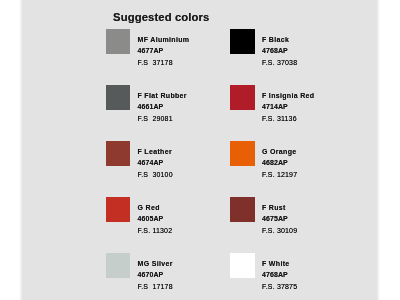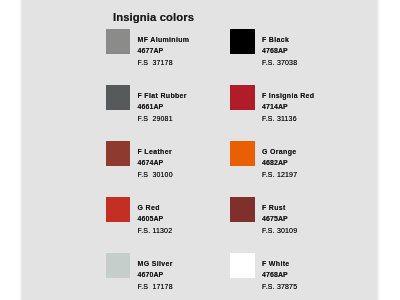--- a/index.html
+++ b/index.html
@@ -38,21 +38,21 @@
   .cd{top:18.1px;font-size:7px;font-weight:bold;color:#131313;letter-spacing:0.1px;
        text-shadow:0 0 0.3px rgba(19,19,19,0.6);}
   .fs{top:29.5px;font-size:7px;color:#111111;letter-spacing:0.18px;
        text-shadow:0 0 0.45px rgba(17,17,17,0.85);}
 </style>
 </head>
 <body style="background-color: rgb(255, 255, 255);">
 
 <div id="panel" style="background-color: rgb(227, 227, 227);"></div>
 
-<div id="title" style="color: rgb(26, 26, 26);">Insignia colors</div>
+<div id="title" style="color: rgb(26, 26, 26);">Suggested colors</div>
 
 <div id="grid">
 
   <div class="entry c0 r0">
     <div class="sw" style="background-color: rgb(139, 140, 137);"></div>
     <div class="tx nm">MF Aluminium</div>
     <div class="tx cd">4677AP</div>
     <div class="tx fs">F.S  37178</div>
   </div>
 

